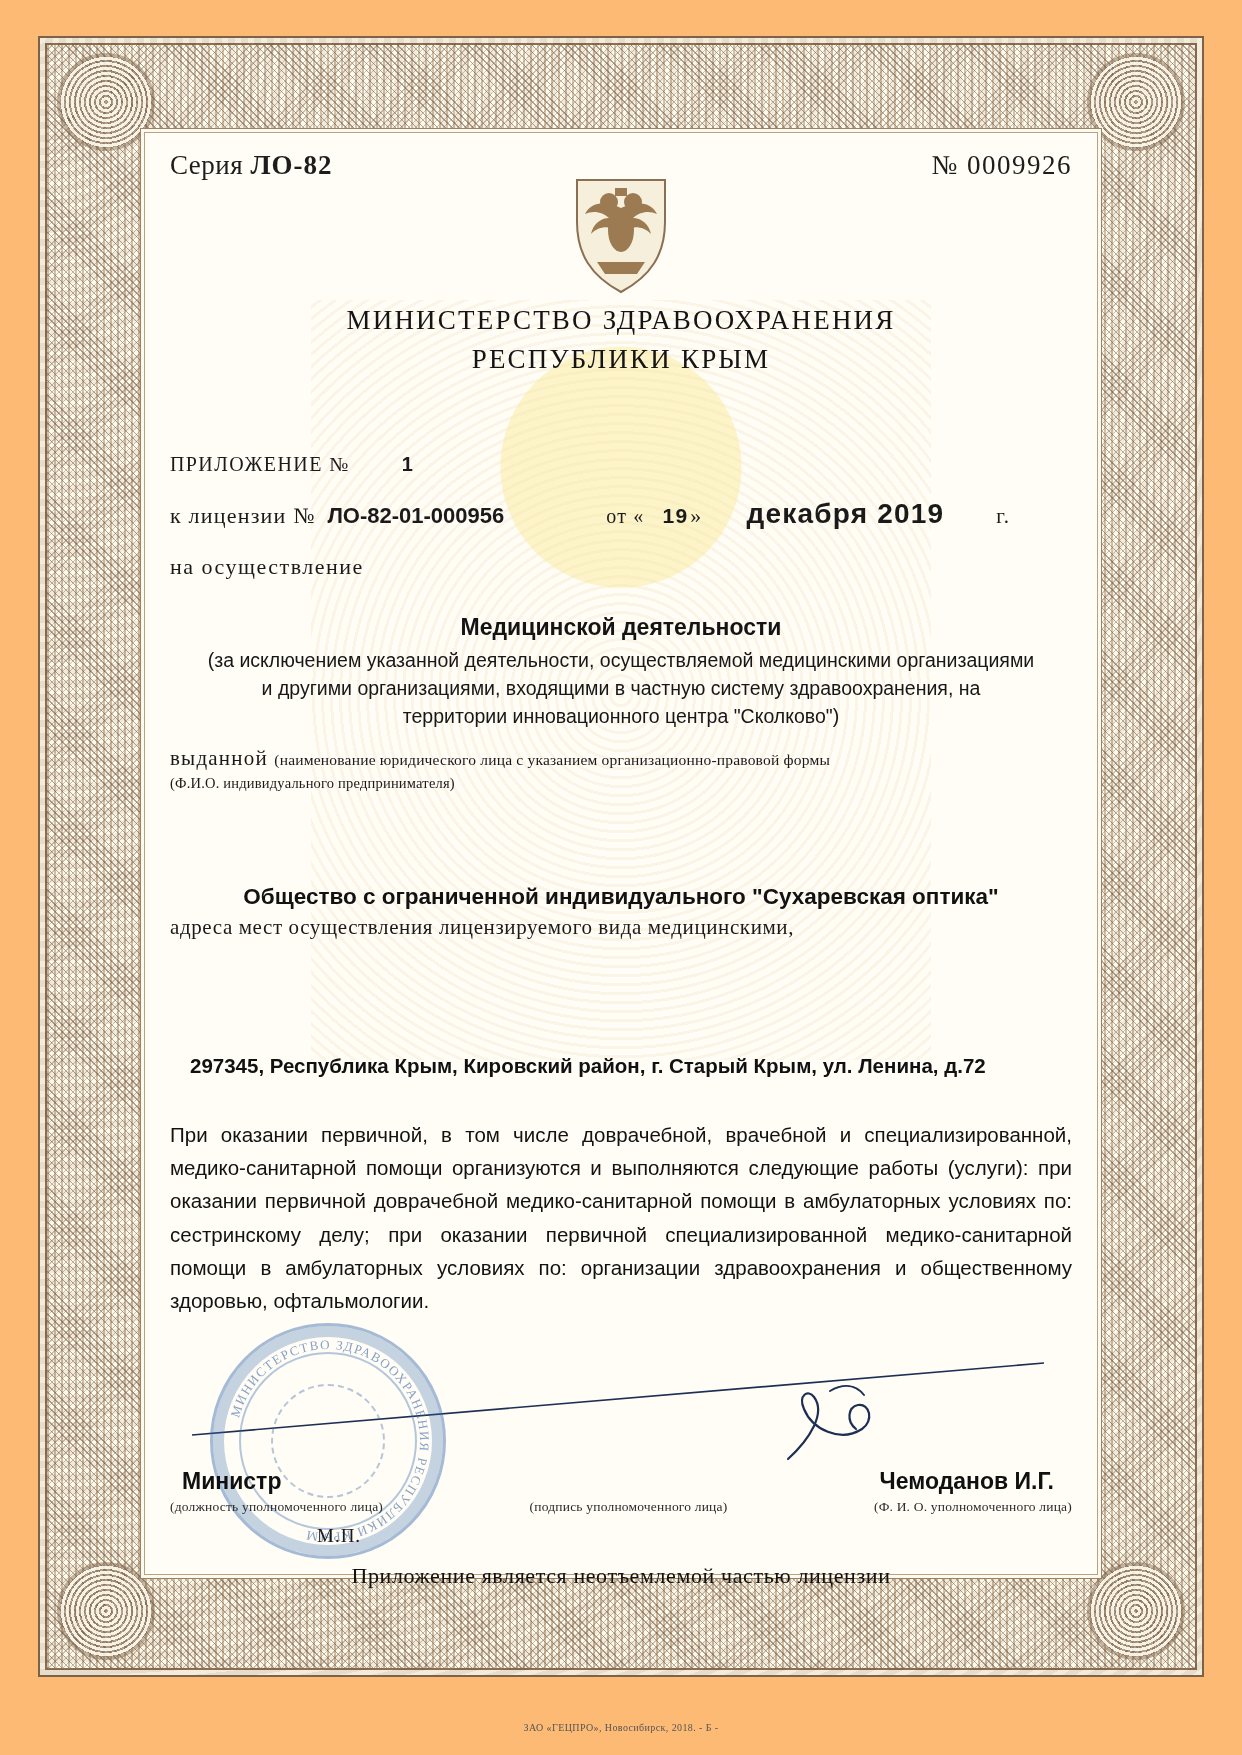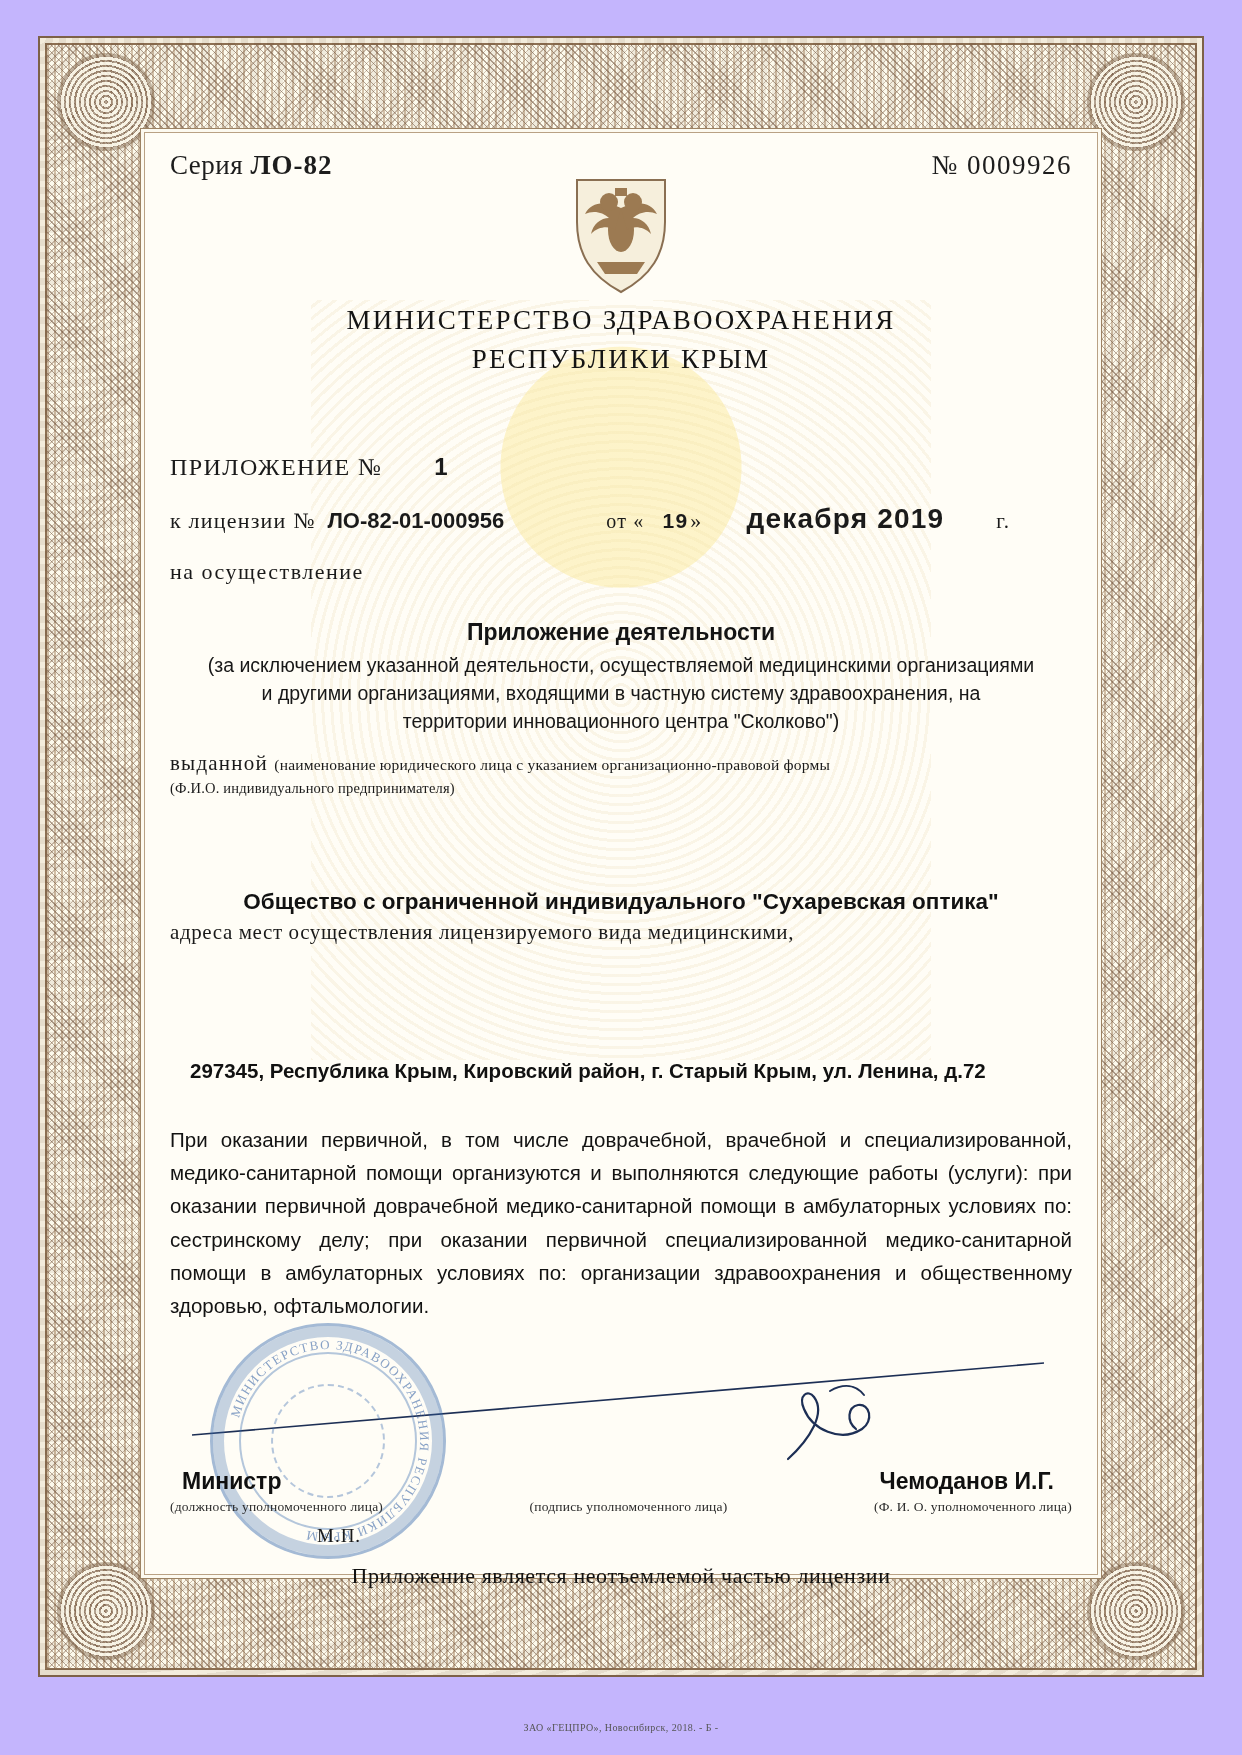--- a/index.html
+++ b/index.html
@@ -13,21 +13,21 @@
     font-family: "Liberation Serif", serif;
     color: #1a1a1a;
     position: relative;
     overflow: hidden;
   }
 
   
   .page {
     position: absolute;
     inset: 0;
-    background: #c4b5fd;
+    background: #fdba74;
   }
 
   .border-outer {
     position: absolute;
     left: 38px;
     top: 36px;
     right: 38px;
     bottom: 78px;
     background:
       repeating-linear-gradient(45deg, rgba(120,92,70,0.55) 0px, rgba(120,92,70,0.55) 1px, rgba(255,255,255,0) 1px, rgba(255,255,255,0) 5px),
@@ -129,21 +129,21 @@
     letter-spacing: 2.2px;
     line-height: 1.45;
     color: #141414;
     font-family: "Liberation Serif", serif;
   }
 
   .row-appendix {
     margin-top: 74px;
     display: flex;
     align-items: baseline;
-    font-size: 24px;
+    font-size: 20px;
     letter-spacing: 1.4px;
   }
   .lbl { font-family: "Liberation Serif", serif; }
   .val-sans {
     font-family: "Liberation Sans", sans-serif;
     font-weight: 700;
     letter-spacing: 0;
   }
 
   .row-license {
@@ -430,21 +430,21 @@
       <span class="dotfill"></span>
       <span class="ot">от «</span>
       <span class="day">19</span>
       <span>»</span>
       <span class="month-year">декабря 2019</span>
       <span class="gsuffix">г.</span>
     </div>
 
     <div class="row-purpose">на осуществление</div>
 
-    <div class="activity-title">Приложение деятельности</div>
+    <div class="activity-title">Медицинской деятельности</div>
     <div class="activity-note">
       <div>(за исключением указанной деятельности, осуществляемой медицинскими организациями</div>
       <div>и другими организациями, входящими в частную систему здравоохранения, на</div>
       <div>территории инновационного центра "Сколково")</div>
     </div>
 
     <div class="issued">
       <span>выданной</span>
       <span class="small">(наименование юридического лица с указанием организационно-правовой формы</span>
     </div>

